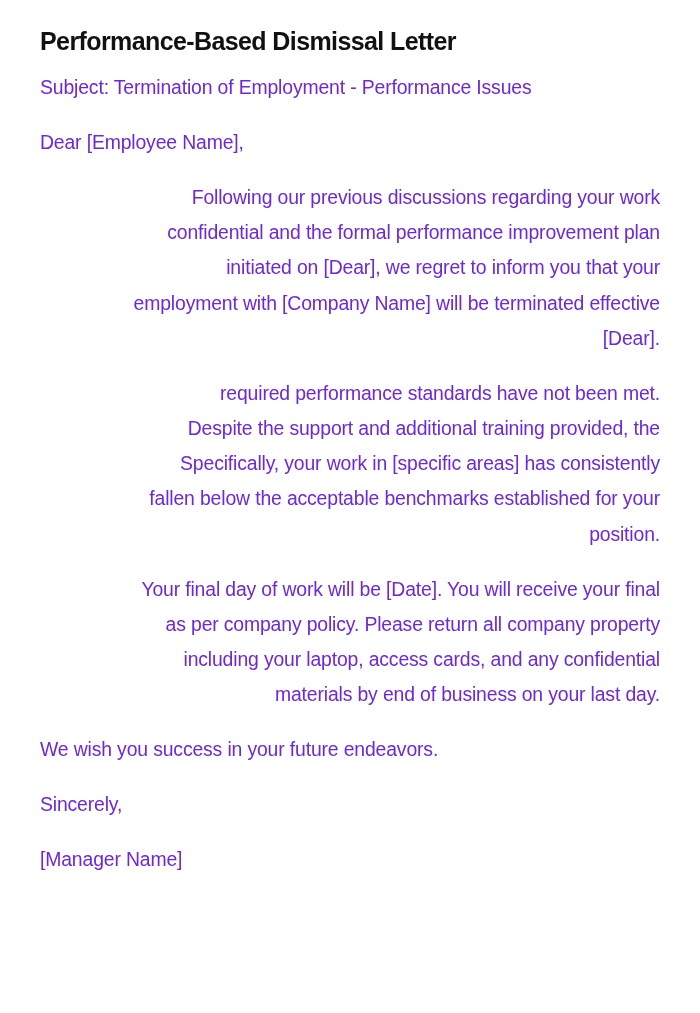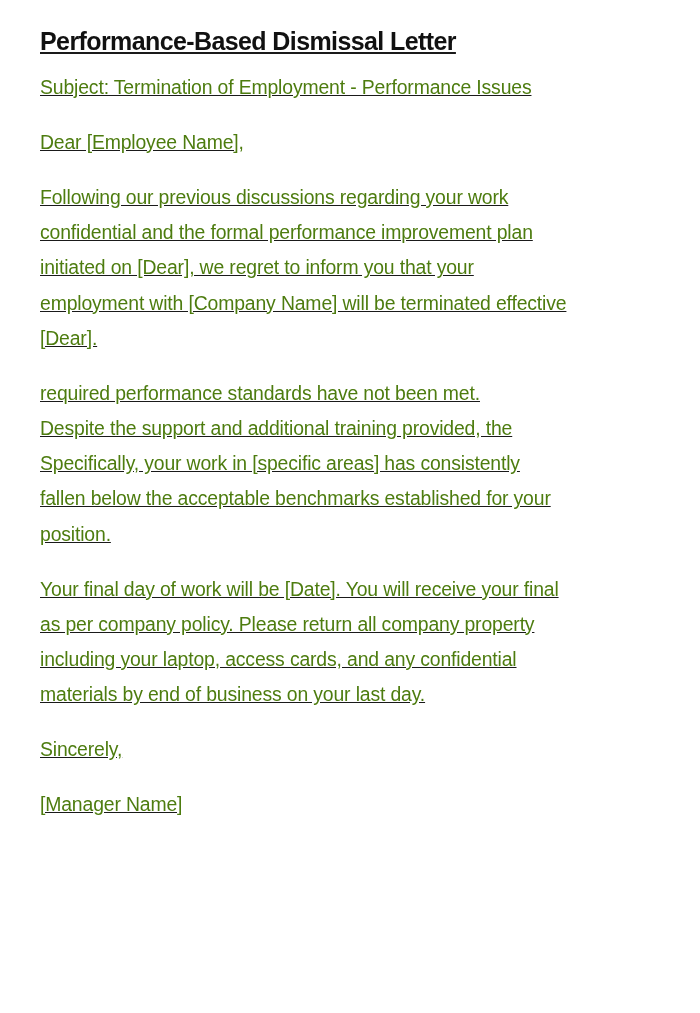--- a/index.html
+++ b/index.html
@@ -11,41 +11,41 @@
       width: 700px;
       height: 1013px;
       overflow: hidden;
       font-family: "Liberation Sans", sans-serif;
       color: #1a1a1a;
     }
     .page {
       padding: 24px 40px 0 40px;
       box-sizing: border-box;
       width: 700px;
-      text-decoration: underline;
     }
     .title {
       font-size: 25px;
       font-weight: bold;
       letter-spacing: -0.6px;
       color: #111111;
       margin: 0 0 12px 0;
       line-height: 34px;
     }
     .para {
       font-size: 19.4px;
       line-height: 35.2px;
       margin: 0 0 19.8px 0;
-      color: #4d7c0f;
+      color: #6d28d9;
       letter-spacing: -0.15px;
       white-space: normal;
     }
     .line {
       display: block;
       white-space: nowrap;
+      text-align: right;
     }
   </style>
 </head>
 <body>
 
 <div class="page">
   <h1 class="title">Performance-Based Dismissal Letter</h1>
 
   <p class="para">Subject: Termination of Employment - Performance Issues</p>
 
@@ -67,18 +67,19 @@
     <span class="line">position.</span>
   </p>
 
   <p class="para">
     <span class="line">Your final day of work will be [Date]. You will receive your final</span>
     <span class="line">as per company policy. Please return all company property</span>
     <span class="line">including your laptop, access cards, and any confidential</span>
     <span class="line">materials by end of business on your last day.</span>
   </p>
 
+  <p class="para">We wish you success in your future endeavors.</p>
 
   <p class="para">Sincerely,</p>
 
   <p class="para">[Manager Name]</p>
 
 </div>
 
 </body></html>

